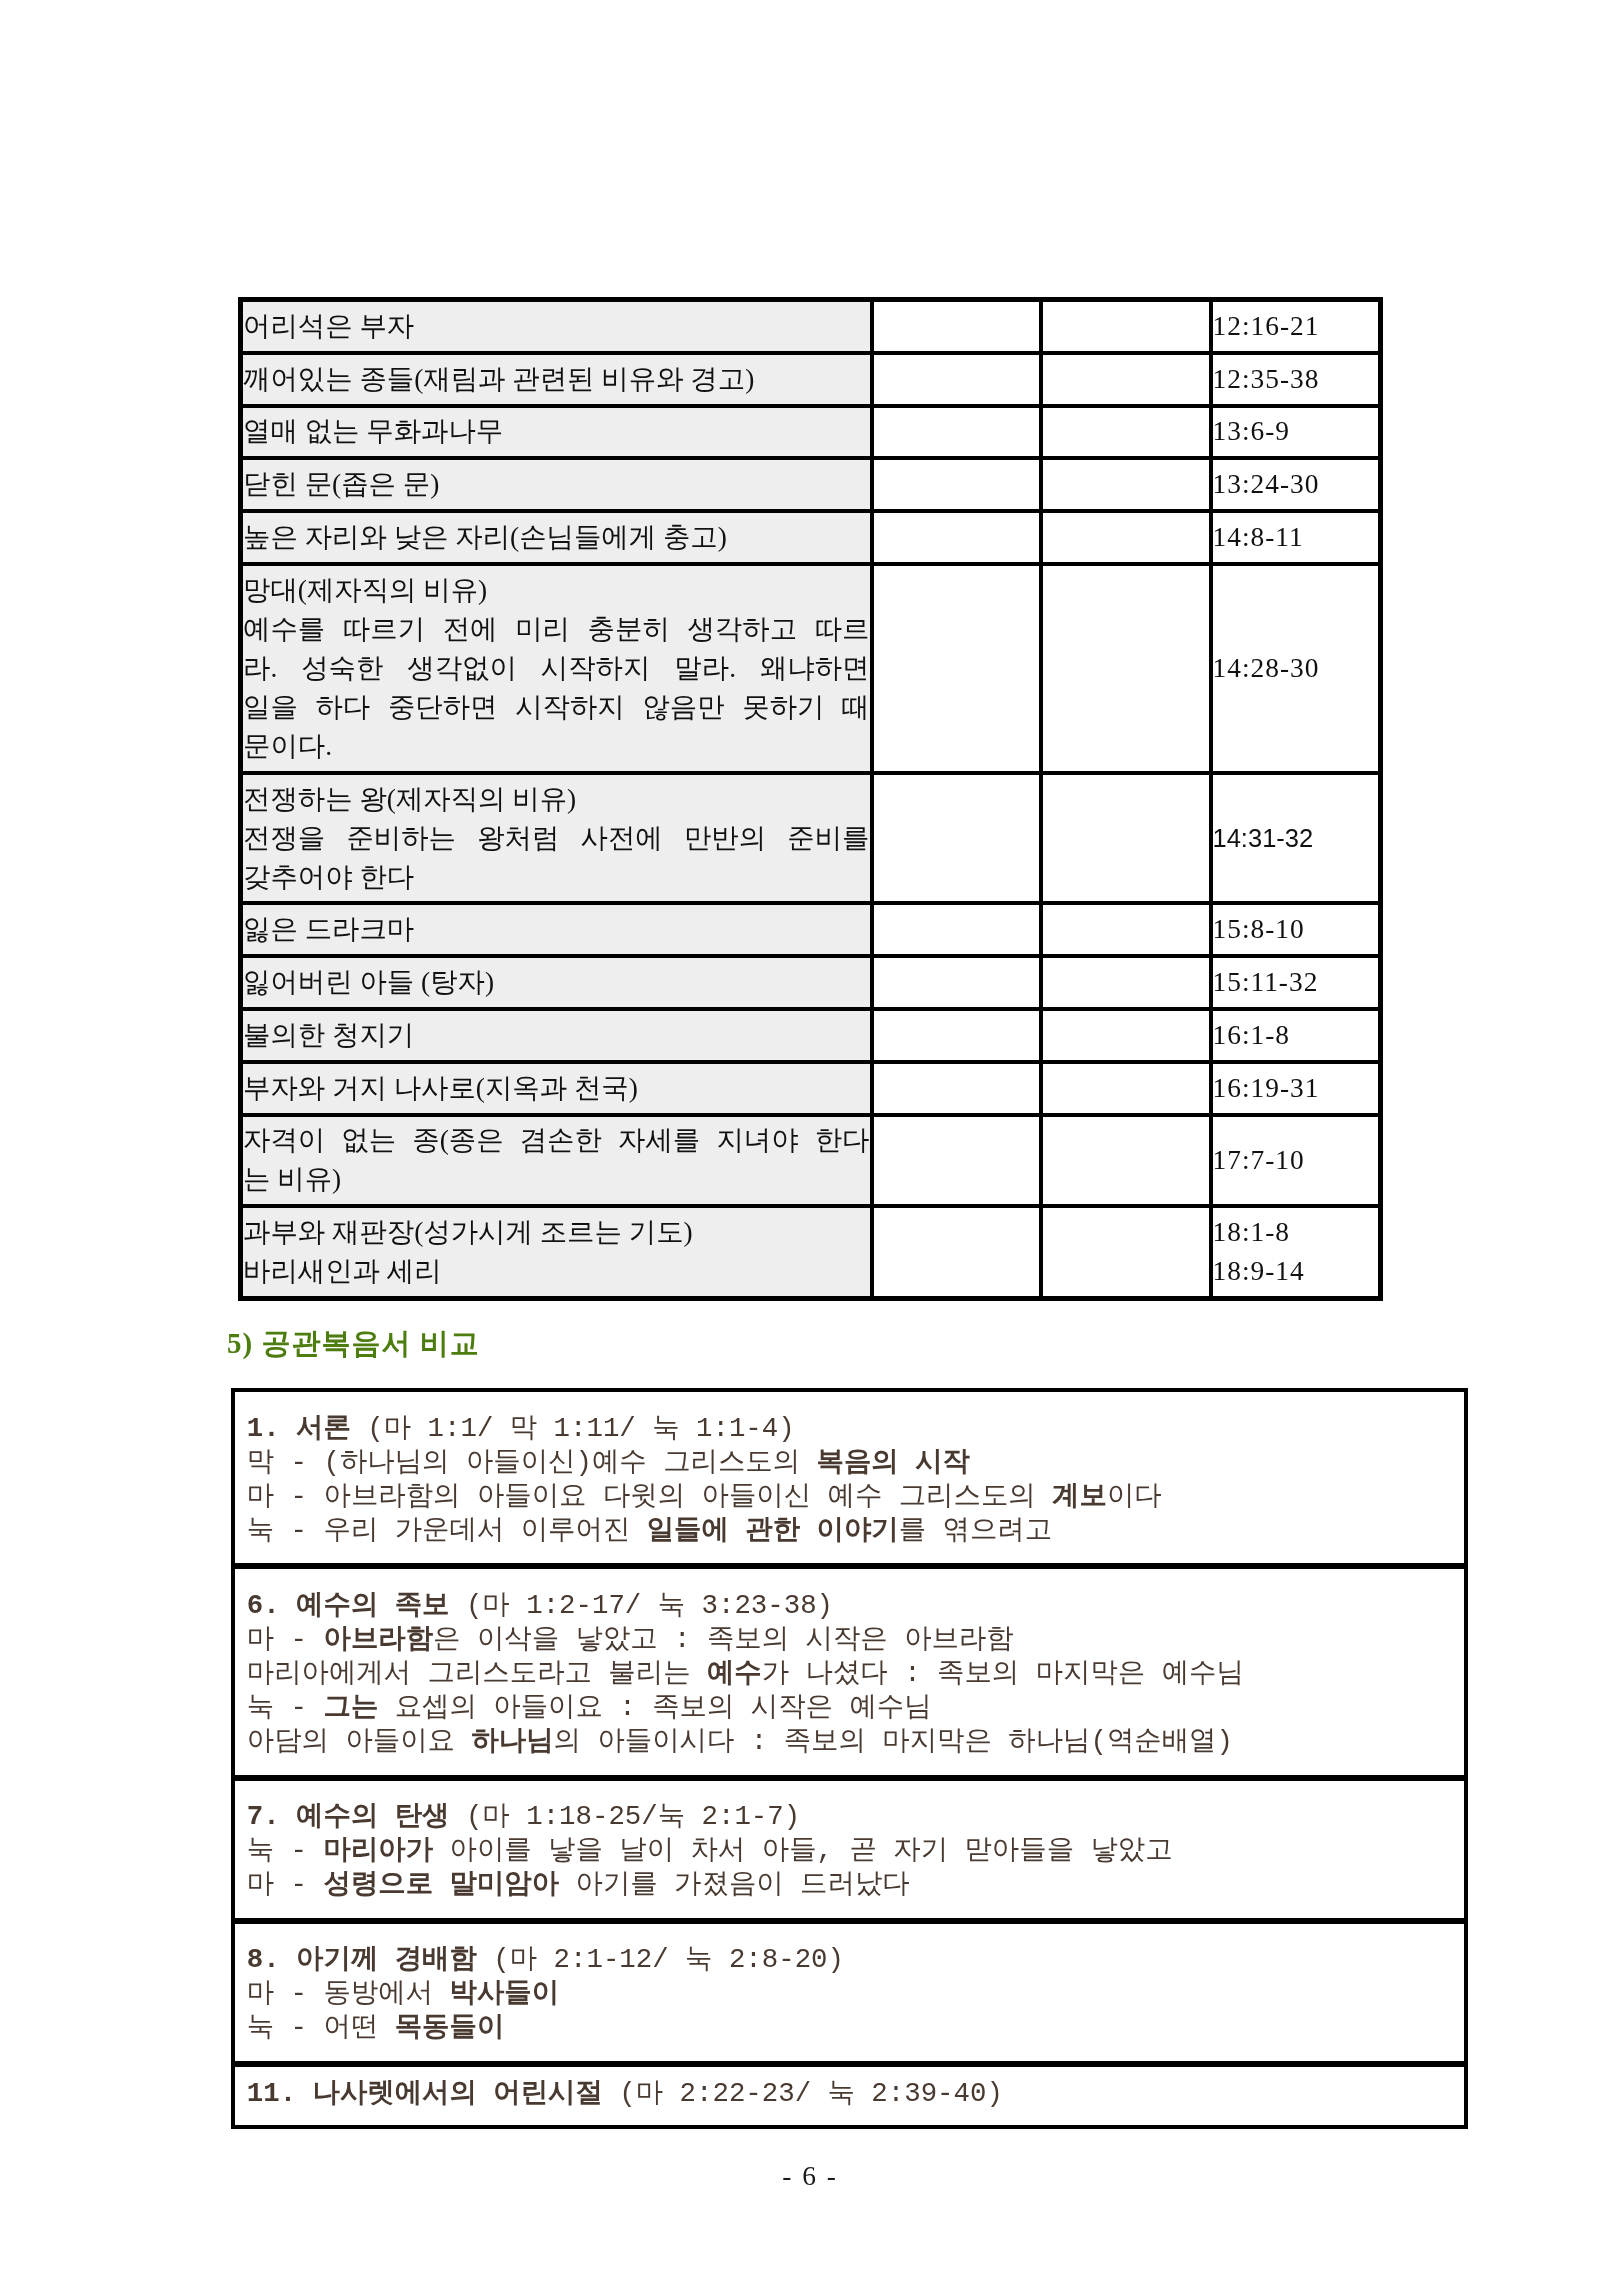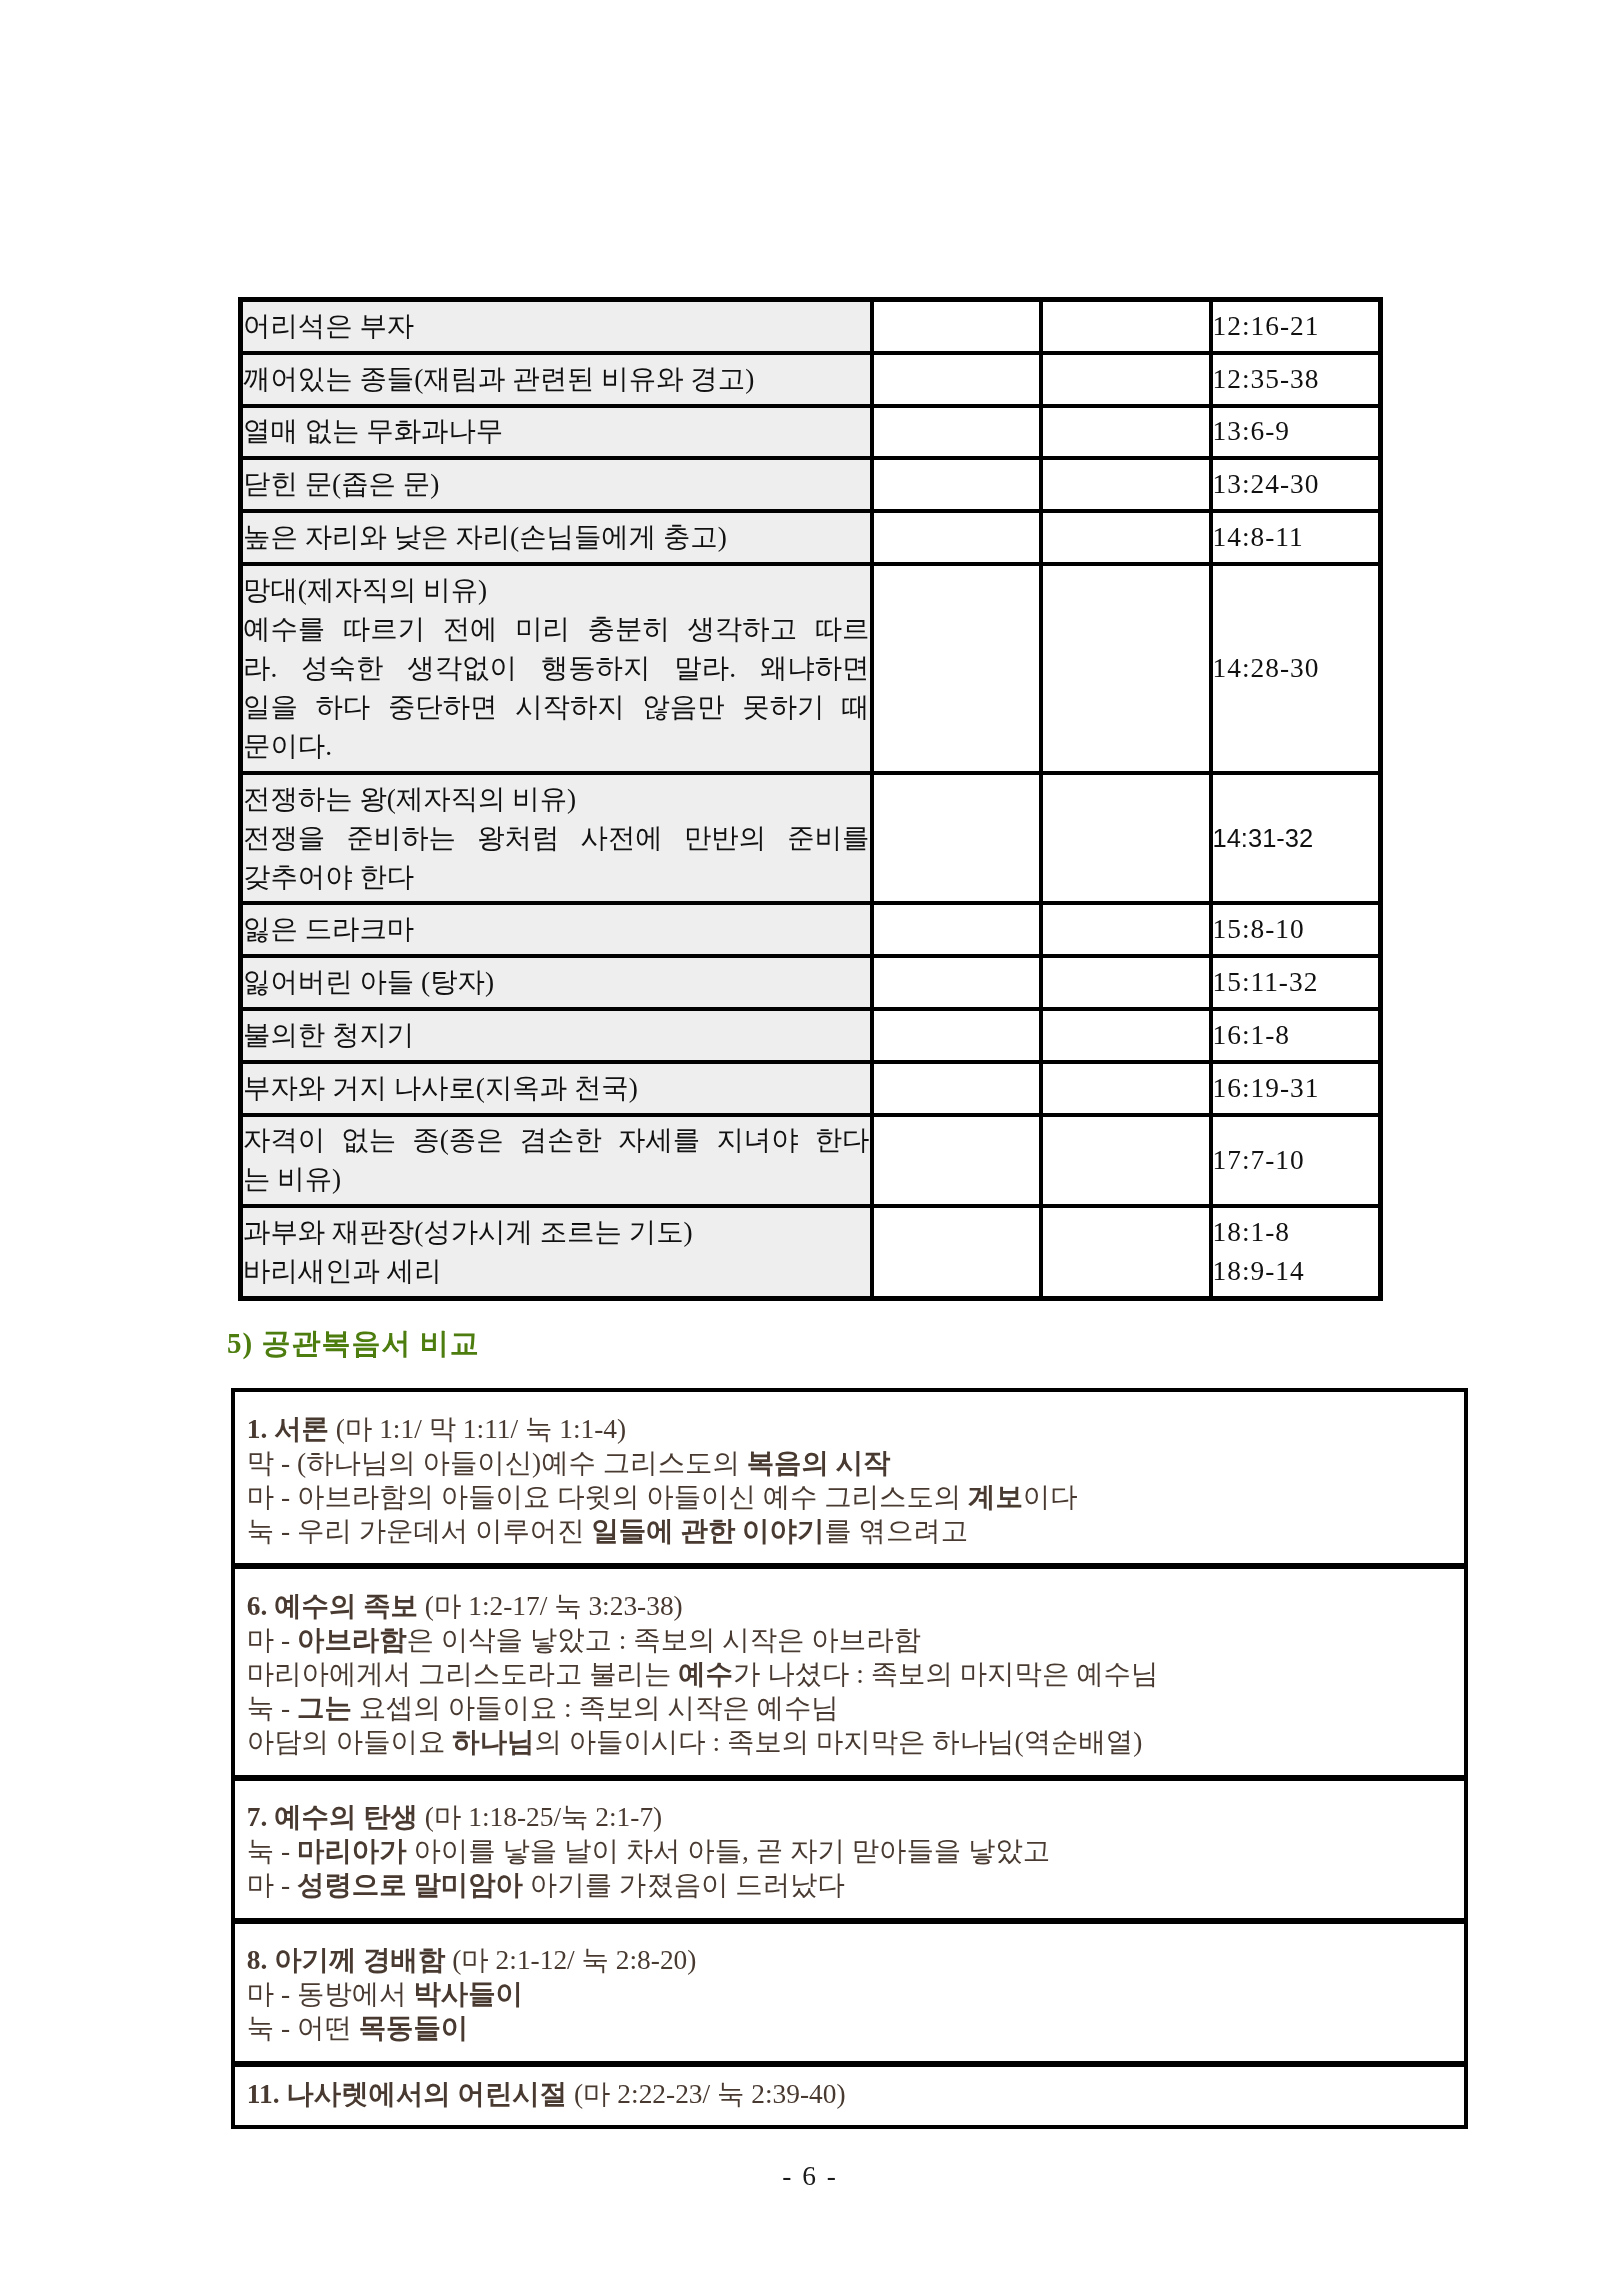--- a/index.html
+++ b/index.html
@@ -42,20 +42,21 @@
     letter-spacing:1px;
   }
 
   
   .compare-box{
     position:absolute;left:231px;top:1372px;
     width:1229px;
     border:4.9px solid #000;
     background:#fff;
     color:#493a31;
+    font-family:Liberation Mono, monospace;
   }
   .compare-section{
     padding:19.6px 13.7px 15.7px 11.8px;
     border-bottom:6.9px solid #000;
     font-size:27.4px;
     line-height:34px;
   }
   .compare-section:last-child{border-bottom:none;padding-top:9.8px;padding-bottom:14px;}
   .cline{min-height:34px;}
   .cline b{font-weight:bold;}
@@ -129,21 +130,21 @@
           <td class="c2"></td>
           <td class="c3"></td>
           <td class="c4">
             <div class="ref-line">14:8-11</div>
           </td>
         </tr>
         <tr>
           <td class="c1">
             <div class="tline">망대(제자직의 비유)</div>
             <div class="tline j">예수를 따르기 전에 미리 충분히 생각하고 따르</div>
-            <div class="tline j">라. 성숙한 생각없이 행동하지 말라. 왜냐하면</div>
+            <div class="tline j">라. 성숙한 생각없이 시작하지 말라. 왜냐하면</div>
             <div class="tline j">일을 하다 중단하면 시작하지 않음만 못하기 때</div>
             <div class="tline">문이다.</div>
           </td>
           <td class="c2"></td>
           <td class="c3"></td>
           <td class="c4">
             <div class="ref-line">14:28-30</div>
           </td>
         </tr>
         <tr>

